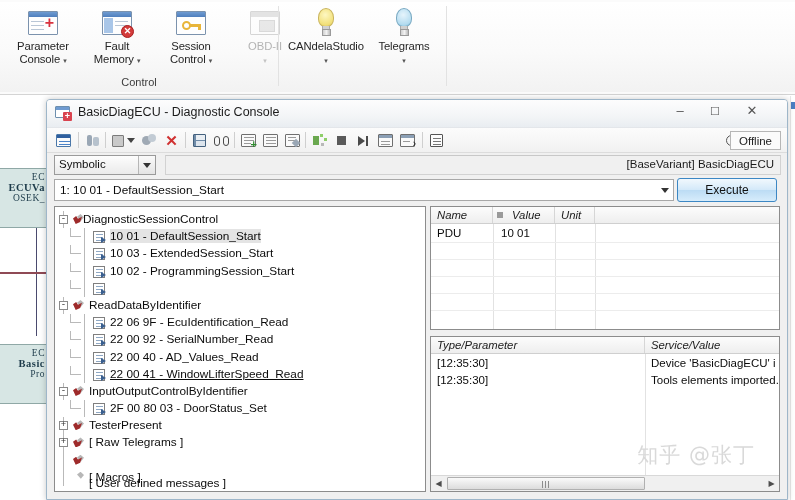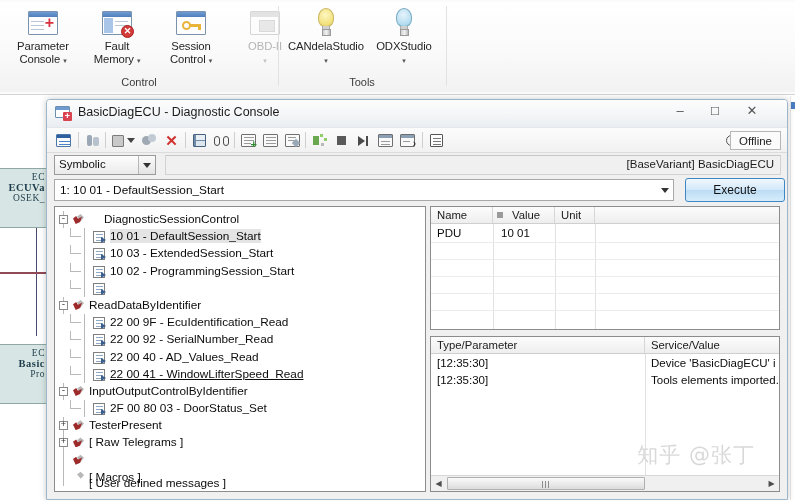--- a/index.html
+++ b/index.html
@@ -186,21 +186,21 @@
   .reqbox {
     position:absolute; left:7px; top:1px; right:113px; height:22px;
     background:#fff; border:1px solid #a8a8a8;
   }
   .reqbox .rtxt { position:absolute; left:5px; top:3px; font-size:11.8px; color:#0a0a0a; }
   .reqbox .rbtn {
     position:absolute; right:0; top:0; width:17px; height:20px;
     display:flex;align-items:center;justify-content:center; background:#fff;
   }
   .exec {
-    position:absolute; right:2px; top:0; width:100px; height:24px;
+    position:absolute; right:10px; top:0; width:100px; height:24px;
     border:1px solid #3c87c4; border-radius:3px;
     background: linear-gradient(to bottom,#f1f8fd,#d4e9f9 48%,#bcdcf4 52%,#d7ecfb);
     font-size:12px; color:#111; text-align:center; line-height:22px; cursor:default;
   }
 
   
   .panes { position:absolute; left:0; top:106px; right:0; bottom:0; }
   .pane-tree {
     position:absolute; left:7px; top:0; width:372px; bottom:7px;
     background:#fff; border:1px solid #8c8c8c;
@@ -234,20 +234,21 @@
 
   .pane-right { position:absolute; left:383px; right:7px; top:0; bottom:7px; }
   .grid-top {
     position:absolute; left:0; right:0; top:0; height:124px;
     background:#fff; border:1px solid #8c8c8c;
   }
   .gridhdr {
     position:relative; height:17px;
     background: linear-gradient(to bottom,#fcfcfc,#eeeeee);
     border-bottom:1px solid #cfcfcf;
+    font-style:italic;
   }
   .gh {
     position:absolute; top:0; height:16px; font-size:11.3px; color:#1a1a1a;
     line-height:16px; padding-left:6px; border-right:1px solid #d6d6d6;
     cursor:default;
   }
   .gcell { position:absolute; font-size:11.5px; color:#0b0b0b; }
   .gvline { position:absolute; width:1px; background:#e2e2e2; }
   .ghline { position:absolute; height:1px; background:#ececec; left:0; right:0;}
   .sortmark { position:absolute; left:-12px; top:5px; width:6px;height:6px;background:#9a9a9a;}
@@ -374,24 +375,23 @@
           <div><span class="caret">▾</span></div></div>
       </div>
       <div class="rb-btn" style="left:86px; width:72px;">
         <div class="ic">
           <div class="bulb b">
               <div class="glass"></div>
               <div class="neck"></div>
               <div class="base"></div>
             </div>
         </div>
-        <div class="lb"><span>ODXStudio</span>
+        <div class="lb"><span>Telegrams</span>
           <div><span class="caret">▾</span></div></div>
       </div>
-      <div class="rb-group-label">Tools</div>
     </div>
 
     <div class="rb-sep" style="left:446px;"></div>
   </div>
 
   <div class="bgdoc">
     <div class="bg-card" style="top:72px; height:60px;">
       <div class="l1">EC</div>
       <div class="l2">ECUVa</div>
       <div class="l3">OSEK_</div>
@@ -561,21 +561,21 @@
 
       <div class="pane-tree">
         <div class="tree-scroll" id="tree-host">
             <div class="tnode">
               <div class="gline" style="left: 4px; top: 0px; width: 1px; height: 17.2px;"></div>
               <div class="exp" style="left: 0px;">-</div>
               <div class="ic-srv" style="left: 13px;">
                 <div class="b2"></div>
                 <div class="b1"></div>
               </div>
-              <span class="lbl" style="left: 45px;">DiagnosticSessionControl</span>
+              <span class="lbl" style="left: 24px;">DiagnosticSessionControl</span>
             </div>
             <div class="tnode sel">
               <div class="gline" style="left: 25px; top: 0px; width: 1px; height: 17.2px;"></div>
               <div class="gline" style="left: 11px; top: 8px; width: 11px; height: 1px;"></div>
               <div class="gline" style="left: 11px; top: 0px; width: 1px; height: 9px;"></div>
               <div class="ic-pdu" style="left: 34px;">
                 <div class="l" style="top:2px;width:7px"></div>
                 <div class="l" style="top:5px;width:7px"></div>
                 <div class="l" style="top:8px;width:5px"></div>
                 <div class="ar"></div>
@@ -629,21 +629,21 @@
             <div class="tnode">
               <div class="gline" style="left: 25px; top: 0px; width: 1px; height: 17.2px;"></div>
               <div class="gline" style="left: 11px; top: 8px; width: 11px; height: 1px;"></div>
               <div class="gline" style="left: 11px; top: 0px; width: 1px; height: 9px;"></div>
               <div class="ic-pdu" style="left: 34px;">
                 <div class="l" style="top:2px;width:7px"></div>
                 <div class="l" style="top:5px;width:7px"></div>
                 <div class="l" style="top:8px;width:5px"></div>
                 <div class="ar"></div>
               </div>
-              <span class="lbl" style="left: 51px;">22 00 9F - EcuIdentification_Read</span>
+              <span class="lbl" style="left: 51px;">22 06 9F - EcuIdentification_Read</span>
             </div>
             <div class="tnode">
               <div class="gline" style="left: 25px; top: 0px; width: 1px; height: 17.2px;"></div>
               <div class="gline" style="left: 11px; top: 8px; width: 11px; height: 1px;"></div>
               <div class="gline" style="left: 11px; top: 0px; width: 1px; height: 9px;"></div>
               <div class="ic-pdu" style="left: 34px;">
                 <div class="l" style="top:2px;width:7px"></div>
                 <div class="l" style="top:5px;width:7px"></div>
                 <div class="l" style="top:8px;width:5px"></div>
                 <div class="ar"></div>

